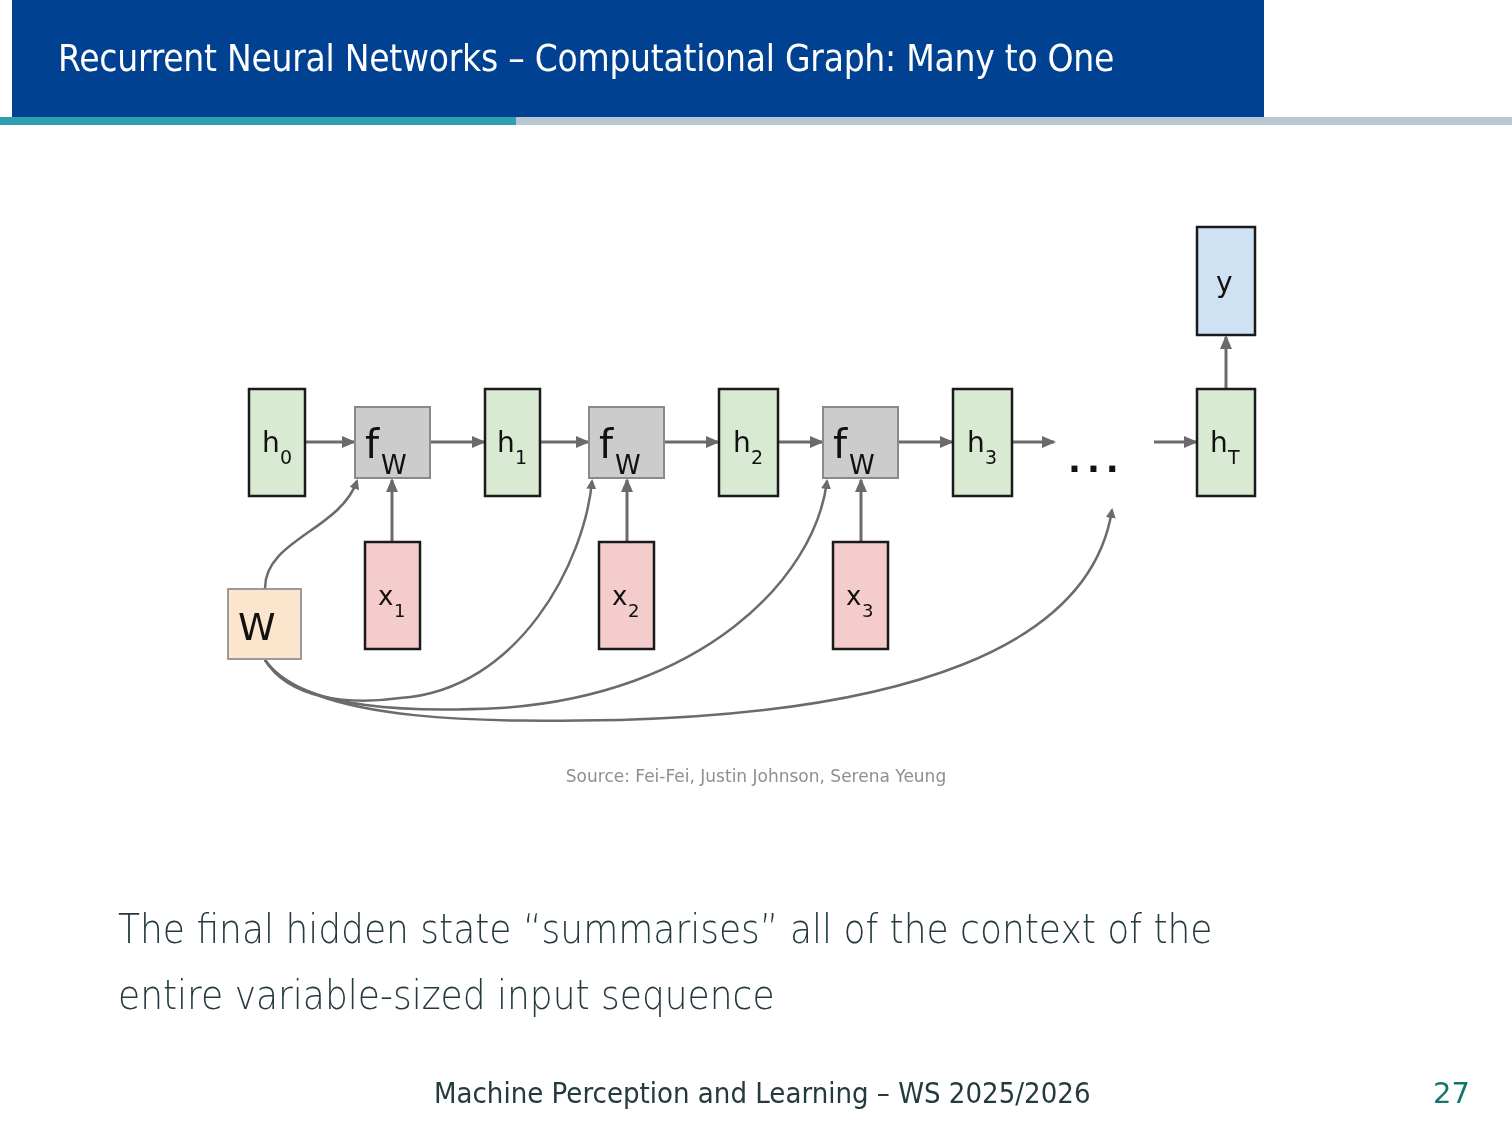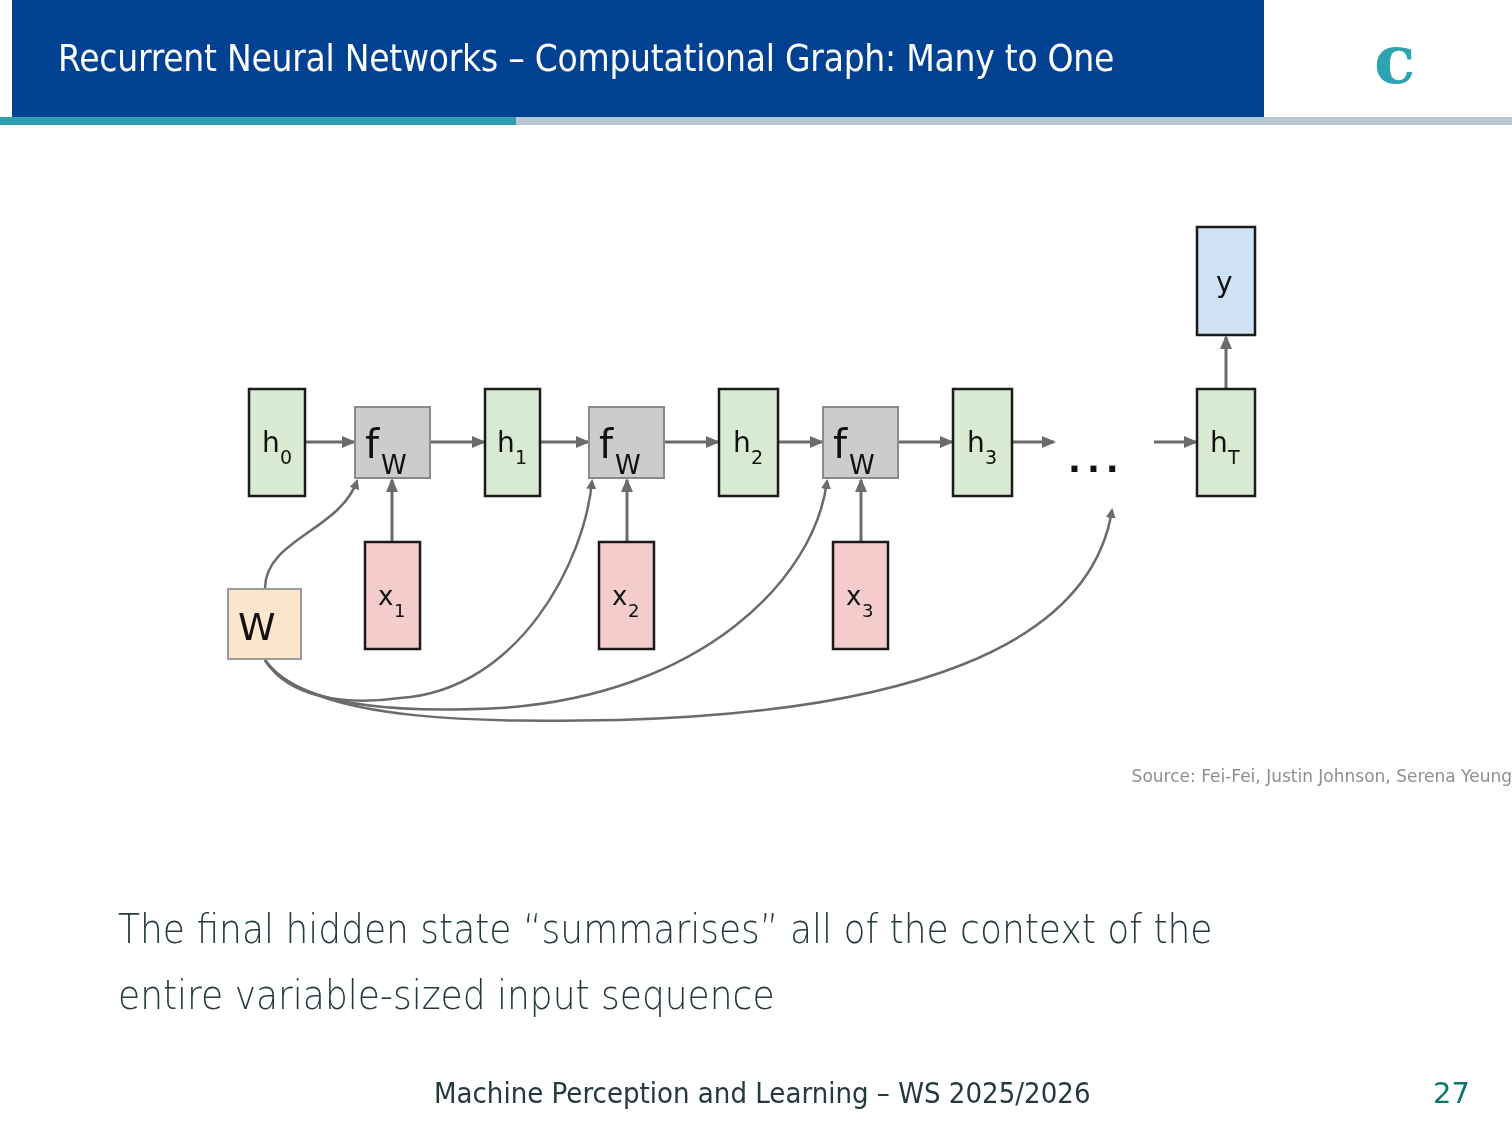--- a/index.html
+++ b/index.html
@@ -25,21 +25,21 @@
     font-family: "DejaVu Serif", serif; font-weight: bold; font-size: 68px;
     line-height: 70px; letter-spacing: -4px;
   }
   .logo .c { color: #2ea3b2; }
   .logo .ai { color: #ffffff; }
   .bar-left { position: absolute; left: 0; top: 117px; width: 516px; height: 8px; background: #2c9fb0; }
   .bar-right { position: absolute; left: 516px; top: 117px; width: 996px; height: 8px; background: #b8c8d2; }
   svg.diagram { position: absolute; left: 0; top: 0; }
   .box-label { font-family: "DejaVu Sans", sans-serif; fill: #111; }
   .caption {
-    position: absolute; left: 0; width: 1512px; top: 766px; text-align: right;
+    position: absolute; left: 0; width: 1512px; top: 766px; text-align: center;
     color: #8f8f8f; font-size: 17px;
   }
   .body-text {
     position: absolute; left: 118px; top: 896px; width: 1300px;
     color: #243a3e; font-size: 40px; line-height: 66px;
     font-family: "DejaVu Sans", sans-serif; font-weight: 300;
     transform: scaleX(0.9); transform-origin: left top;
   }
   .footer {
     position: absolute; left: 434px; top: 1076px;
@@ -49,23 +49,20 @@
   .page-number {
     position: absolute; right: 42px; top: 1076px;
     color: #0f766e; font-size: 29px;
   }
 </style>
 </head>
 <body>
 
 <div class="header">
   <div class="title">Recurrent Neural Networks – Computational Graph: Many to One</div>
-  <div class="logo">
-    <span class="c">c</span><span class="ai">ai</span>
-  </div>
 </div>
 <div class="bar-left"></div>
 <div class="bar-right"></div>
 
 <svg class="diagram" width="1512" height="1134">
   <defs>
     <marker id="arr" markerWidth="10" markerHeight="10" refX="8" refY="5" orient="auto" markerUnits="userSpaceOnUse">
       <path d="M0,0 L10,5 L0,10 z" fill="#6b6b6b"></path>
     </marker>
     <marker id="arrBig" markerWidth="14" markerHeight="14" refX="12" refY="7" orient="auto" markerUnits="userSpaceOnUse">

